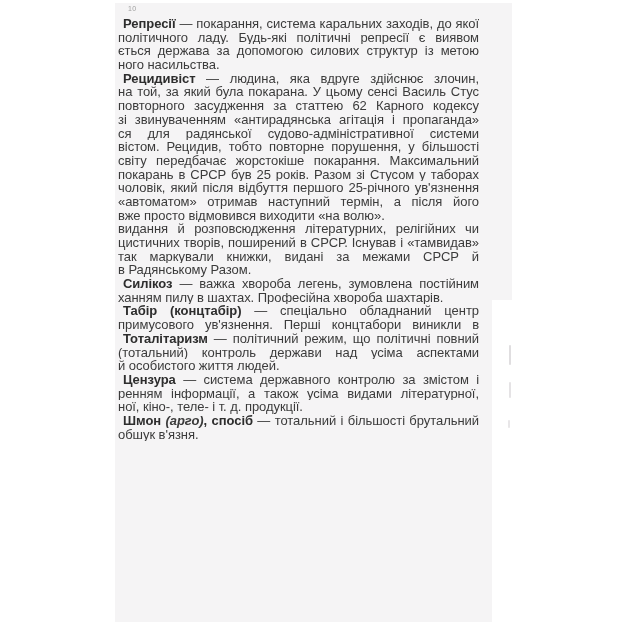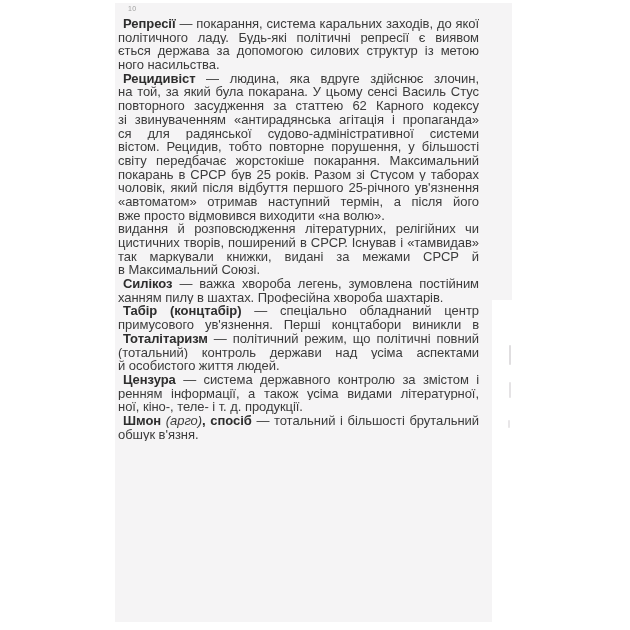--- a/index.html
+++ b/index.html
@@ -50,20 +50,21 @@
   }
   .line.first{
     padding-left:5px;
   }
   .bold{
     font-weight:bold;
     color:#2d2d2d;
   }
   .italic{
     font-style:italic;
+    font-weight:bold;
   }
   .artifact{
     position:absolute;
     width:2px;
     background:#d8d6d8;
     opacity:0.8;
     border-radius:1px;
   }
   .a1{left:509px;top:345px;height:20px;}
   .a2{left:509px;top:382px;height:16px;background:#dedcde;}
@@ -94,21 +95,21 @@
       <div class="line"><span>світу передбачає жорстокіше покарання. Максимальний термін</span></div>
       <div class="line"><span>покарань в СРСР був 25 років. Разом зі Стусом у таборах сидів</span></div>
       <div class="line"><span>чоловік, який після відбуття першого 25-річного ув'язнення</span></div>
       <div class="line"><span>«автоматом» отримав наступний термін, а після його закінчення</span></div>
       <div class="line last"><span>вже просто відмовився виходити «на волю».</span></div>
     </div>
     <div class="entry">
       <div class="line"><span>видання й розповсюдження літературних, релігійних чи публі-</span></div>
       <div class="line"><span>цистичних творів, поширений в СРСР. Існував і «тамвидав» —</span></div>
       <div class="line"><span>так маркували книжки, видані за межами СРСР й заборонені</span></div>
-      <div class="line last"><span>в Максимальний Союзі.</span></div>
+      <div class="line last"><span>в Радянському Разом.</span></div>
     </div>
     <div class="entry">
       <div class="line first"><span class="bold">Силікоз</span><span> — важка хвороба легень, зумовлена постійним вди-</span></div>
       <div class="line last"><span>ханням пилу в шахтах. Професійна хвороба шахтарів.</span></div>
     </div>
     <div class="entry">
       <div class="line first"><span class="bold">Табір (концтабір)</span><span> — спеціально обладнаний центр масового</span></div>
       <div class="line"><span>примусового ув'язнення. Перші концтабори виникли в СРСР</span></div>
     </div>
     <div class="entry">

